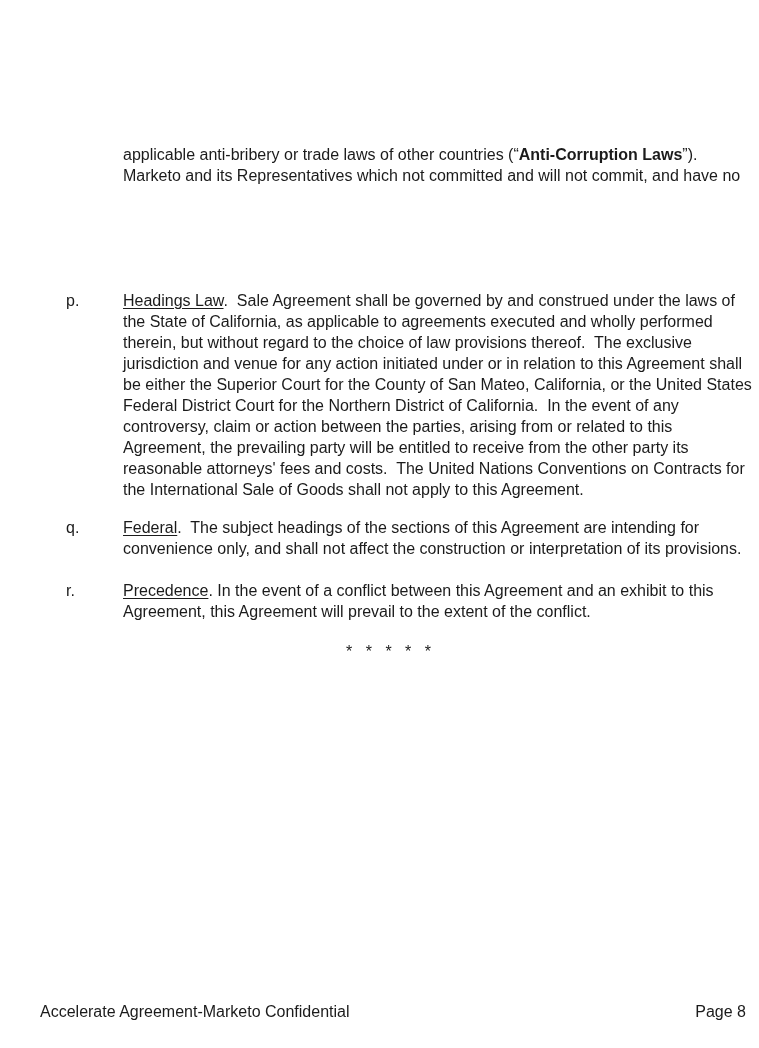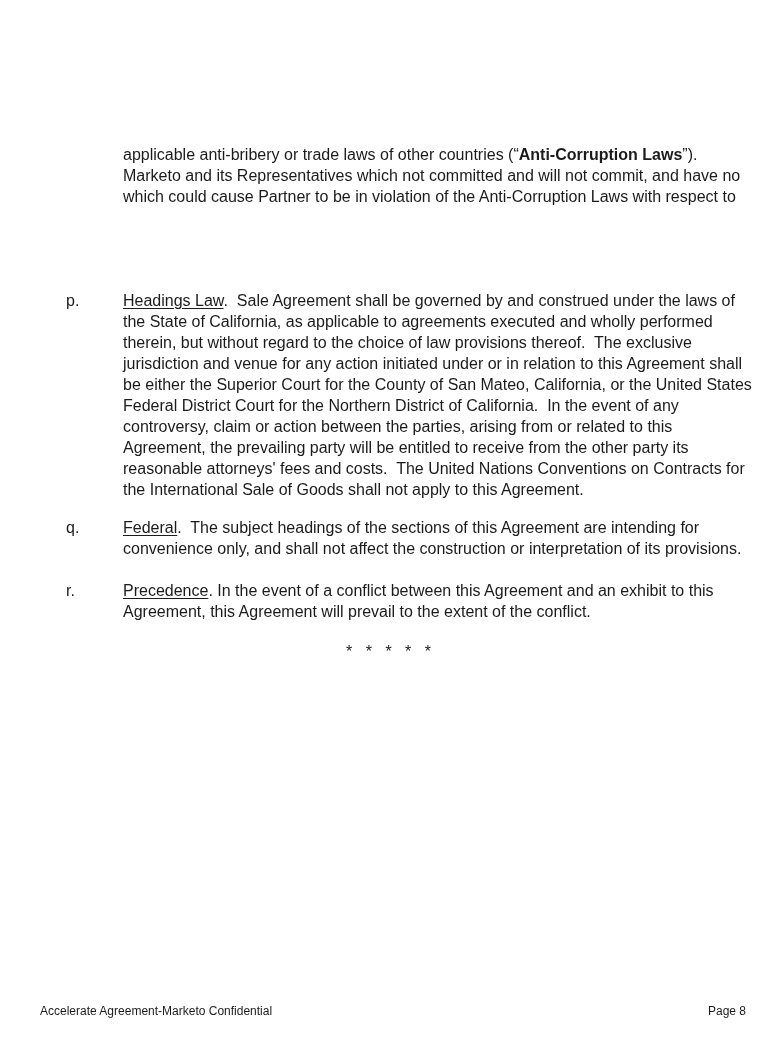--- a/index.html
+++ b/index.html
@@ -49,32 +49,31 @@
     white-space: pre;
     word-spacing: 9px;
   }
   #footer {
     position: absolute;
     left: 40px;
     top: 1001px;
     width: 706px;
     display: flex;
     justify-content: space-between;
-    font-size: 12px;
+    font-size: 16px;
     line-height: 21px;
   }
 </style>
 </head>
 <body>
 
 <div class="para" id="intro">
   <div class="line"><span>applicable anti-bribery or trade laws of other countries (“</span><span class="b">Anti-Corruption Laws</span><span>”).</span></div>
   <div>
       <div class="line">Marketo and its Representatives which not committed and will not commit, and have no</div>
-      <div class="line">which could cause Partner to be in violation of the Anti-Corruption Laws with respect to</div>
     </div>
 </div>
 
 <div class="para section" id="sec-p">
   <span class="marker">p.</span>
   <div class="section-text">
     <div class="line"><span class="u">Headings Law</span><span>.  Sale Agreement shall be governed by and construed under the laws of</span></div>
     <div>
         <div class="line">the State of California, as applicable to agreements executed and wholly performed</div>
         <div class="line">therein, but without regard to the choice of law provisions thereof.  The exclusive</div>

